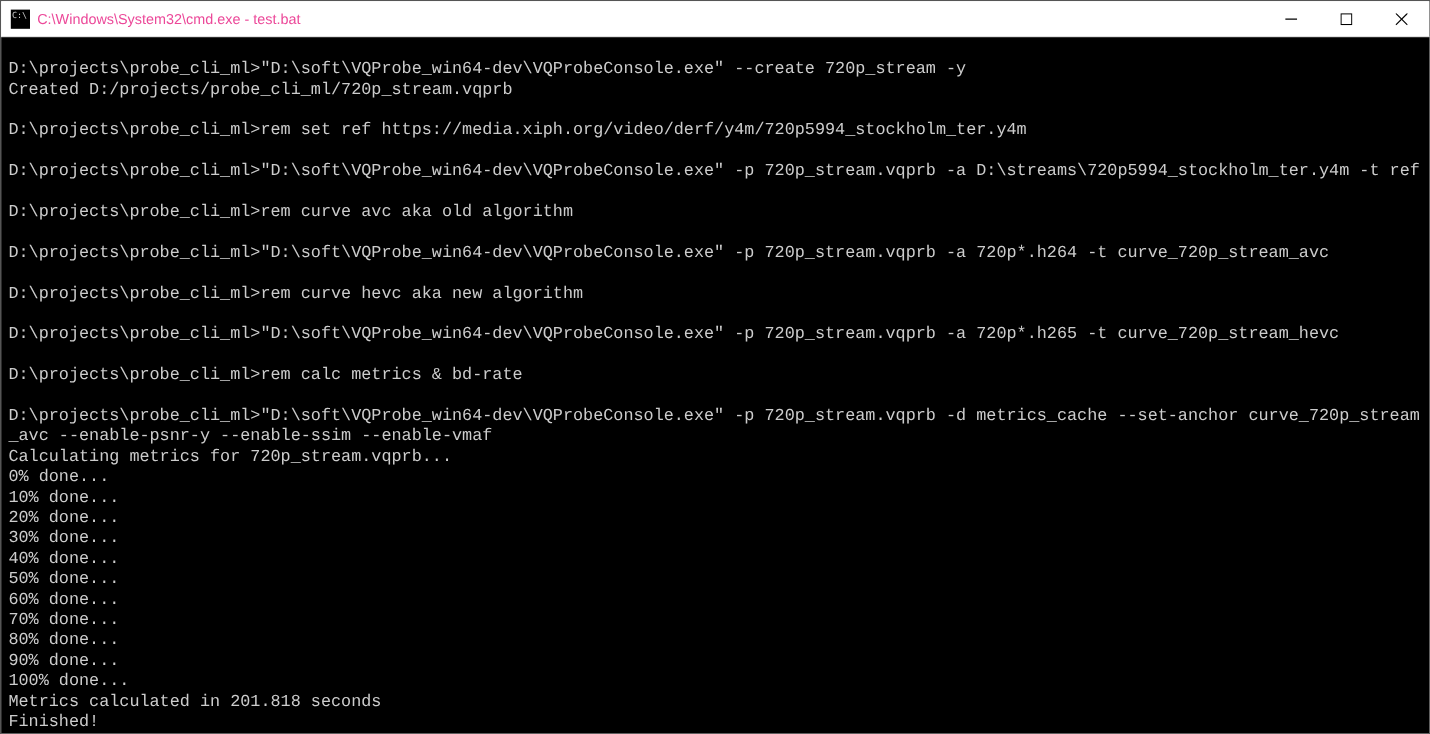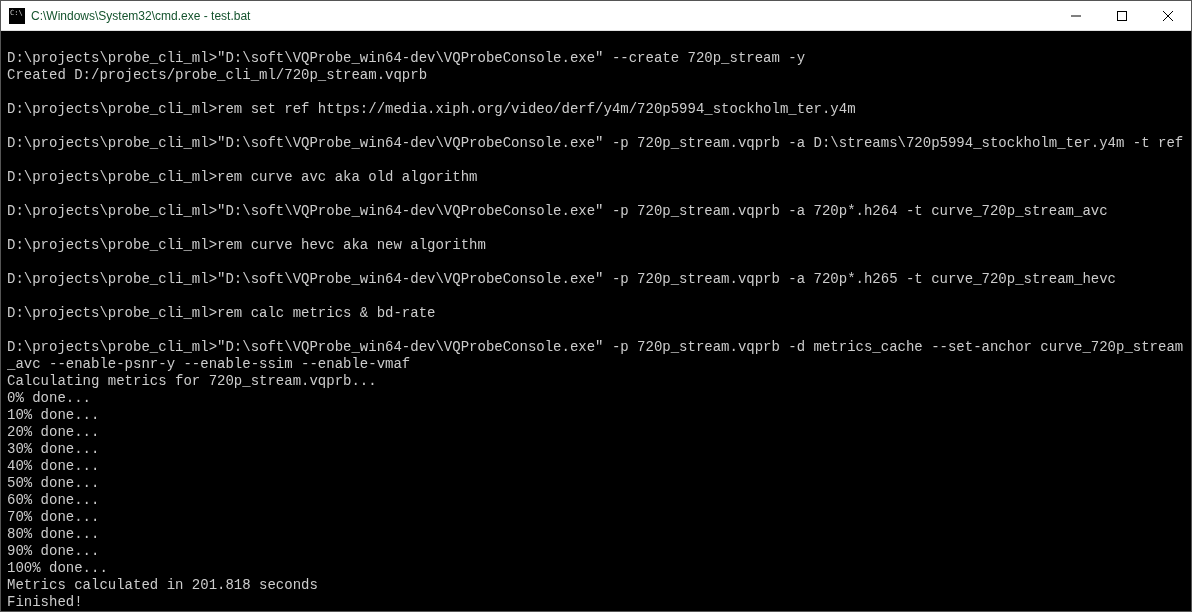--- a/index.html
+++ b/index.html
@@ -38,21 +38,21 @@
       color: #ccc;
       font-size: 7px;
       font-family: 'Consolas', monospace;
       position: absolute;
       top: 2px;
       left: 1px;
       line-height: 7px;
     }
     .titlebar-title {
       font-size: 12px;
-      color: #14532d;
+      color: #ec4899;
       flex: 1;
     }
     .window-controls {
       display: flex;
       height: 100%;
     }
     .window-control {
       width: 46px;
       height: 100%;
       display: flex;

